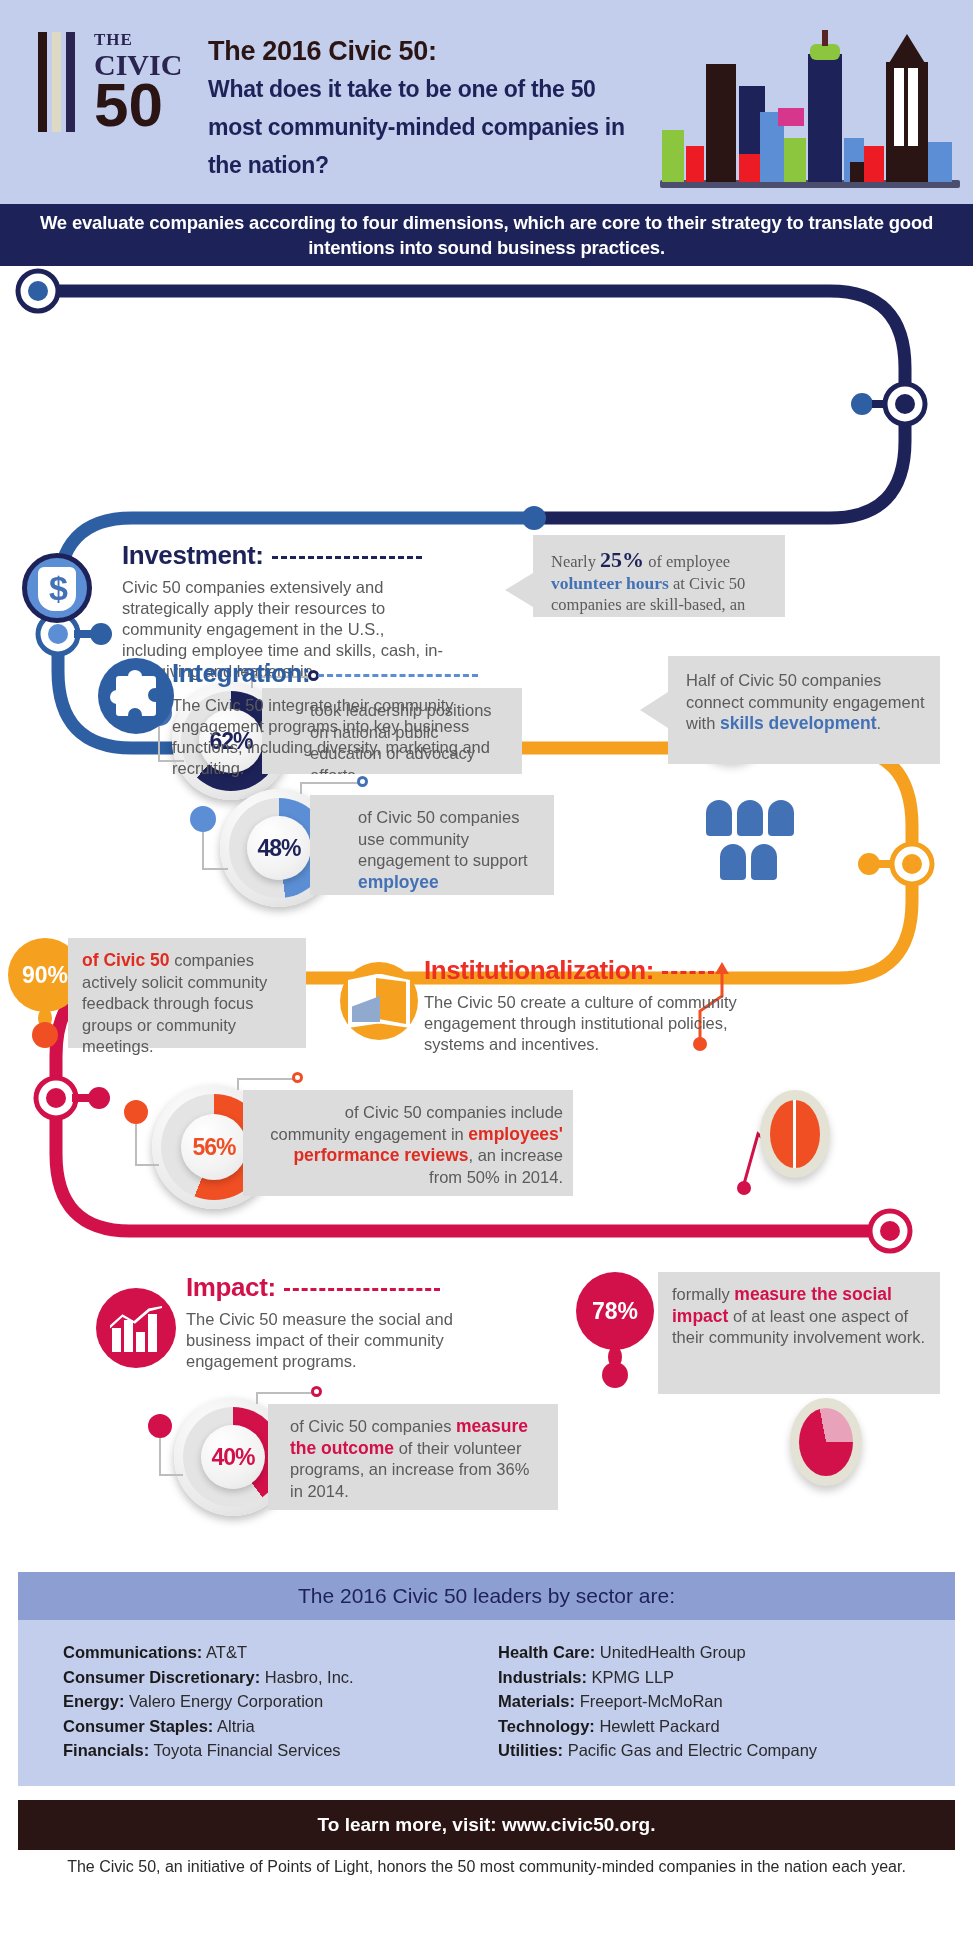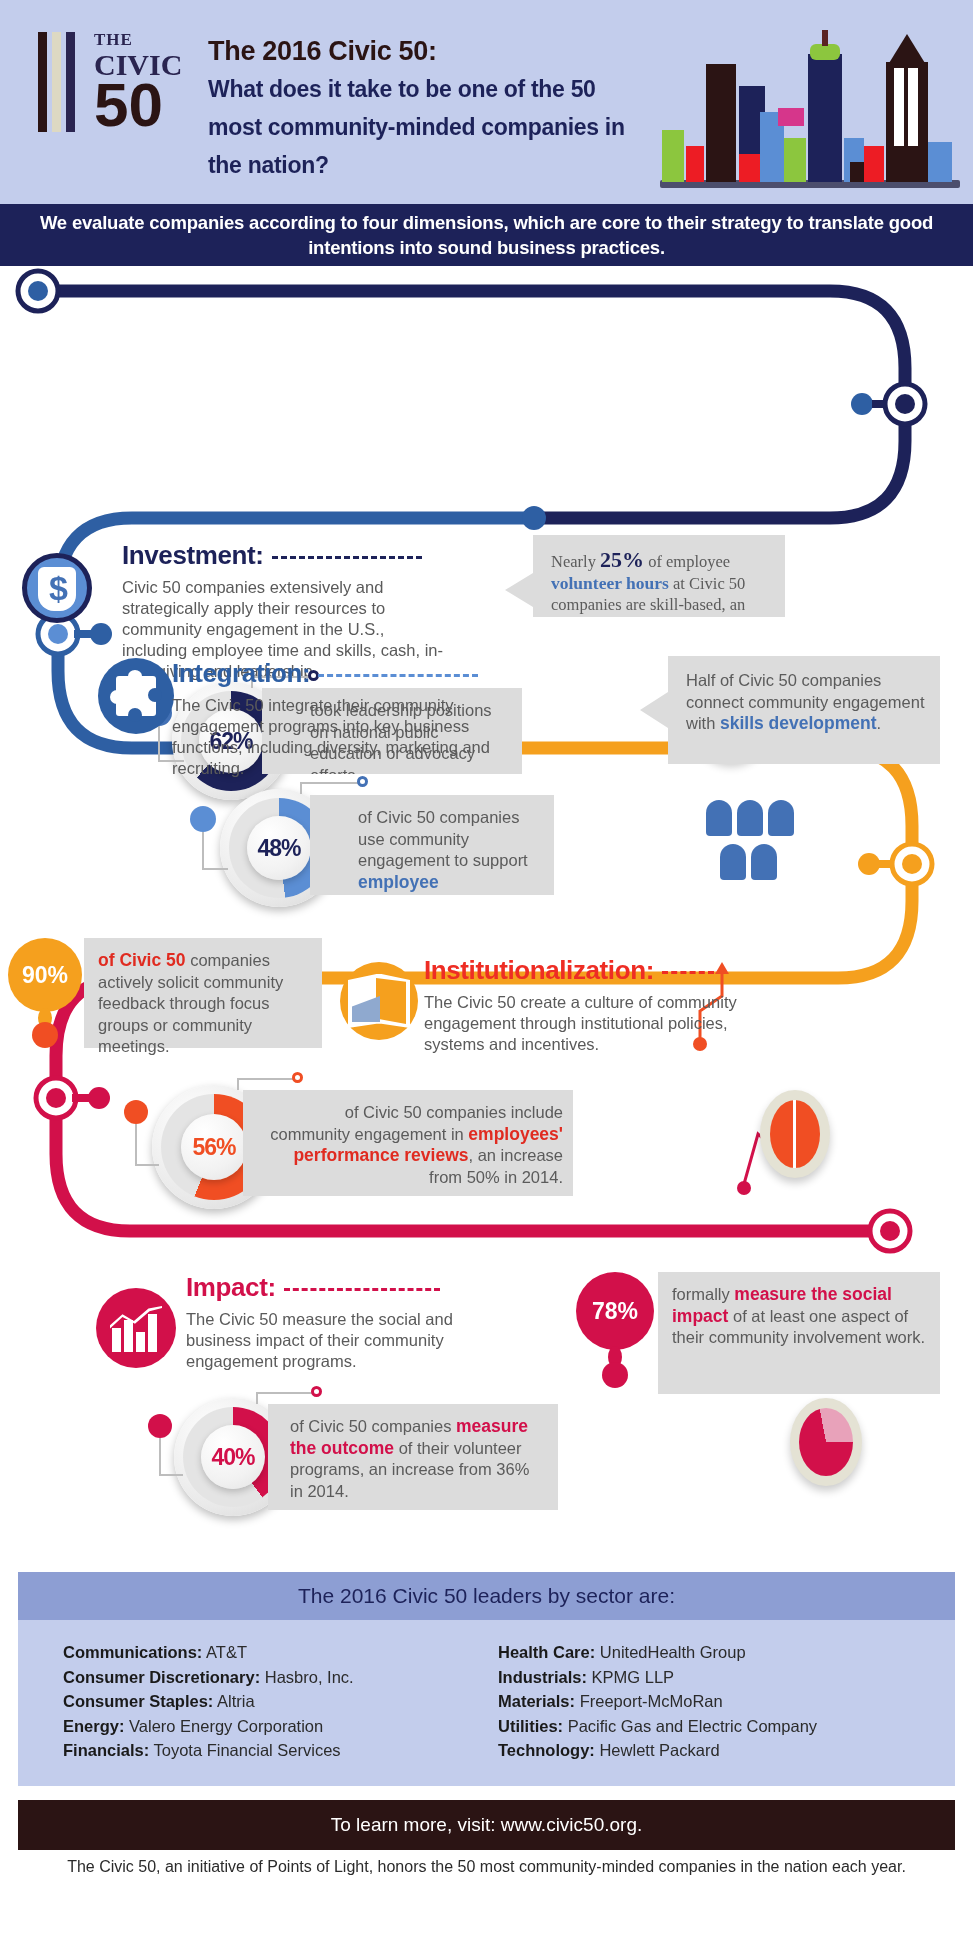--- a/index.html
+++ b/index.html
@@ -122,21 +122,21 @@
   .leaders-col.left  { left: 45px;  width: 420px; }
   .leaders-col.right { left: 480px; width: 460px; }
   .leader-line { font-size: 16.5px; color: #2b2b2b; line-height: 24.5px; white-space: nowrap; }
   .leader-line b { color: #1a1a1a; }
 
   
   .footer-dark {
     position: absolute; left: 18px; top: 1800px; width: 937px; height: 50px;
     background: #2b1414; display: flex; align-items: center; justify-content: center;
   }
-  .footer-dark span { color: #ffffff; font-size: 19px; font-weight: normal; }
+  .footer-dark span { color: #ffffff; font-size: 19px; font-weight: bold; }
   .footer-note {
     position: absolute; left: 18px; top: 1856px; width: 937px;
     text-align: center; font-size: 16px; color: #2b2b2b; line-height: 22px;
   }
 </style>
 </head>
 <body>
 
 <div class="header">
 
@@ -358,21 +358,21 @@
 </div>
 
 <div>
 
   <div class="bubble" style="left:8px;top:938px;width:74px;height:74px;background:#f5a01e;font-size:23px;">
     <span>90%</span>
   </div>
   <div class="bubble-tail" style="left:38px;top:1008px;width:14px;height:20px;background:#f5a01e;"></div>
   <div class="bubble-tail" style="left:32px;top:1022px;width:26px;height:26px;background:#f04e23;"></div>
 
-  <div class="grey-box" style="left:84px;top:938px;width:238px;height:110px;">
+  <div class="grey-box" style="left:68px;top:938px;width:238px;height:110px;">
     <div class="callout-text" style="position:absolute;left:14px;top:12px;width:212px;">
       <span class="big" style="color:#e02b20;font-size:17.5px;">of Civic 50</span><span> companies actively solicit community feedback through focus groups or community meetings.</span>
     </div>
   </div>
 
   <div style="position:absolute;left:340px;top:962px;width:78px;height:78px;">
     <div style="position:absolute;inset:0;border-radius:50%;background:#f5a01e;"></div>
     <div style="position:absolute;left:8px;top:12px;width:62px;height:54px;background:#fff;
          clip-path:polygon(0 6px,46% 0,54% 0,100% 6px,100% 100%,54% 92%,46% 92%,0 100%);"></div>
     <div style="position:absolute;left:36px;top:16px;width:30px;height:46px;background:#f5a01e;
@@ -476,29 +476,29 @@
   </div>
 </div>
 
 <div class="leaders-head">
   <span>The 2016 Civic 50 leaders by sector are:</span>
 </div>
 <div class="leaders-body">
   <div class="leaders-col left">
     <div class="leader-line"><b>Communications:</b> <span>AT&amp;T</span></div>
     <div class="leader-line"><b>Consumer Discretionary:</b> <span>Hasbro, Inc.</span></div>
+    <div class="leader-line"><b>Energy:</b> <span>Valero Energy Corporation</span></div>
     <div class="leader-line"><b>Consumer Staples:</b> <span>Altria</span></div>
-    <div class="leader-line"><b>Energy:</b> <span>Valero Energy Corporation</span></div>
     <div class="leader-line"><b>Financials:</b> <span>Toyota Financial Services</span></div>
   </div>
   <div class="leaders-col right">
     <div class="leader-line"><b>Health Care:</b> <span>UnitedHealth Group</span></div>
     <div class="leader-line"><b>Industrials:</b> <span>KPMG LLP</span></div>
     <div class="leader-line"><b>Materials:</b> <span>Freeport-McMoRan</span></div>
+    <div class="leader-line"><b>Technology:</b> <span>Hewlett Packard</span></div>
     <div class="leader-line"><b>Utilities:</b> <span>Pacific Gas and Electric Company</span></div>
-    <div class="leader-line"><b>Technology:</b> <span>Hewlett Packard</span></div>
   </div>
 </div>
 
 <div class="footer-dark">
   <span>To learn more, visit: www.civic50.org.</span>
 </div>
 <div class="footer-note">The Civic 50, an initiative of Points of Light, honors the 50 most community-minded companies in the nation each year.</div>
 
 </body></html>

